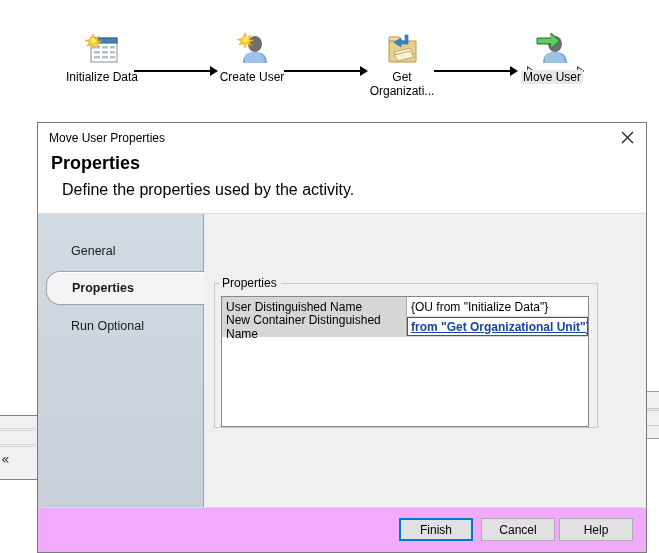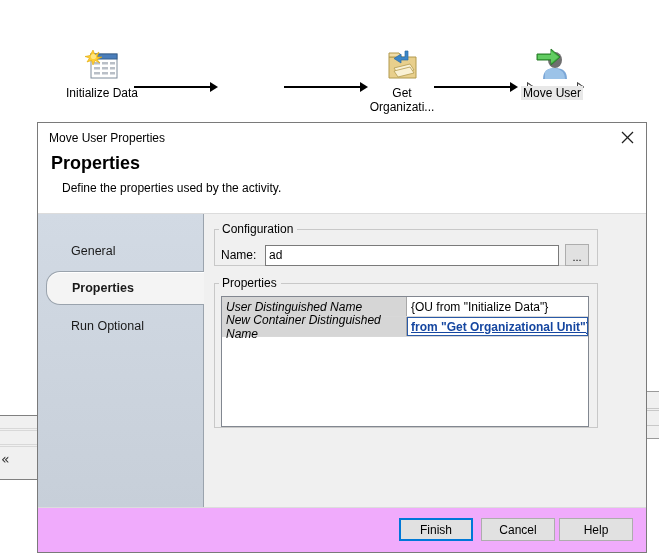--- a/index.html
+++ b/index.html
@@ -21,21 +21,21 @@
   #designer-canvas {
     position: absolute;
     left: 0; top: 0;
     width: 659px; height: 553px;
     background: #ffffff;
   }
 
   
   #workflow-strip {
     position: absolute;
-    left: 0; top: 44px;
+    left: 0; top: 28px;
     width: 593px; height: 90px;
   }
   .wf-node {
     position: absolute;
     width: 110px;
     text-align: center;
   }
   .wf-icon {
     height: 42px;
     display: flex;
@@ -190,21 +190,21 @@
     position: absolute;
     left: 13px; top: 30px;
     font-size: 18px;
     font-weight: bold;
     color: #000;
     letter-spacing: 0px;
   }
   #page-subheading {
     position: absolute;
     left: 24px; top: 58px;
-    font-size: 12px;
+    font-size: 16px;
     color: #000;
   }
 
   
   #dialog-body {
     flex: 1 1 auto;
     display: flex;
     position: relative;
     background: #f0f0f0;
     min-height: 0;
@@ -333,21 +333,20 @@
     width: 185px;
     flex: 0 0 185px;
     background: #d6d6d6;
     border-right: 1px solid #a8a8a8;
     font-size: 12px;
     display: flex;
     align-items: center;
     padding-left: 4px;
     box-sizing: border-box;
     color: #000;
-    font-style: italic;
   }
   .grid-value {
     flex: 1 1 auto;
     background: #ffffff;
     font-size: 12px;
     display: flex;
     align-items: center;
     padding-left: 4px;
     box-sizing: border-box;
     color: #000;
@@ -443,20 +442,34 @@
         </svg>
       </div>
       <span class="wf-label">Initialize Data</span>
     </div>
 
     <div class="wf-arrow" style="left:134px; width:84px;">
       <div class="shaft" style="width:76px;"></div>
         <div class="head"></div>
     </div>
 
+    <div class="wf-node" style="left:197px; top:0px;">
+      <div class="wf-icon">
+        <svg width="36" height="34" viewBox="0 0 36 34">
+          <ellipse cx="21" cy="12" rx="7" ry="8" fill="#6f6f6f"></ellipse>
+          <path d="M9 31 Q9 20 21 20 Q33 20 33 31 Z" fill="#7ba7d7"></path>
+          <path d="M21 20 Q14 20 11 24 L11 31 L31 31 Q31 22 21 20 Z" fill="#9cc3e8"></path>
+          <g>
+            <path d="M11 1 L13 6 L17 3 L15 8 L20 8 L15 10.5 L18 14 L13 11.5 L11 16 L9.5 11.5 L5 13 L7.5 9 L3 7.5 L8 6.5 Z" fill="#ffcc33" stroke="#e0a800" stroke-width="0.6"></path>
+            <circle cx="11.5" cy="7.5" r="2.6" fill="#ffe680"></circle>
+          </g>
+        </svg>
+      </div>
+      <span class="wf-label">Create User</span>
+    </div>
 
     <div class="wf-arrow" style="left:284px; width:84px;">
       <div class="shaft" style="width:76px;"></div>
         <div class="head"></div>
     </div>
 
     <div class="wf-node" style="left:347px; top:0px;">
       <div class="wf-icon">
         <svg width="38" height="34" viewBox="0 0 38 34">
           <path d="M6 9 L6 30 L33 30 L33 9 Z" fill="#e8cf8c" stroke="#b29a4f" stroke-width="1"></path>
@@ -533,28 +546,20 @@
       <div class="nav-item active" style="top:57px;">
         <span>Properties</span>
       </div>
       <div class="nav-item" style="top:95px;">
         <span>Run Optional</span>
       </div>
     </div>
 
     <div id="content-pane">
 
-      <fieldset class="group" id="group-configuration">
-        <legend>Configuration</legend>
-        <div id="config-row">
-          <span id="name-label">Name:</span>
-          <input id="name-input" type="text" value="ad" style="">
-          <div id="name-browse">...</div>
-        </div>
-      </fieldset>
 
       <fieldset class="group" id="group-properties">
         <legend>Properties</legend>
 
         <div id="prop-grid">
           <div class="grid-row">
             <div class="grid-name">User Distinguished Name</div>
             <div class="grid-value">{OU from "Initialize Data"}</div>
           </div>
           <div class="grid-row editing">

